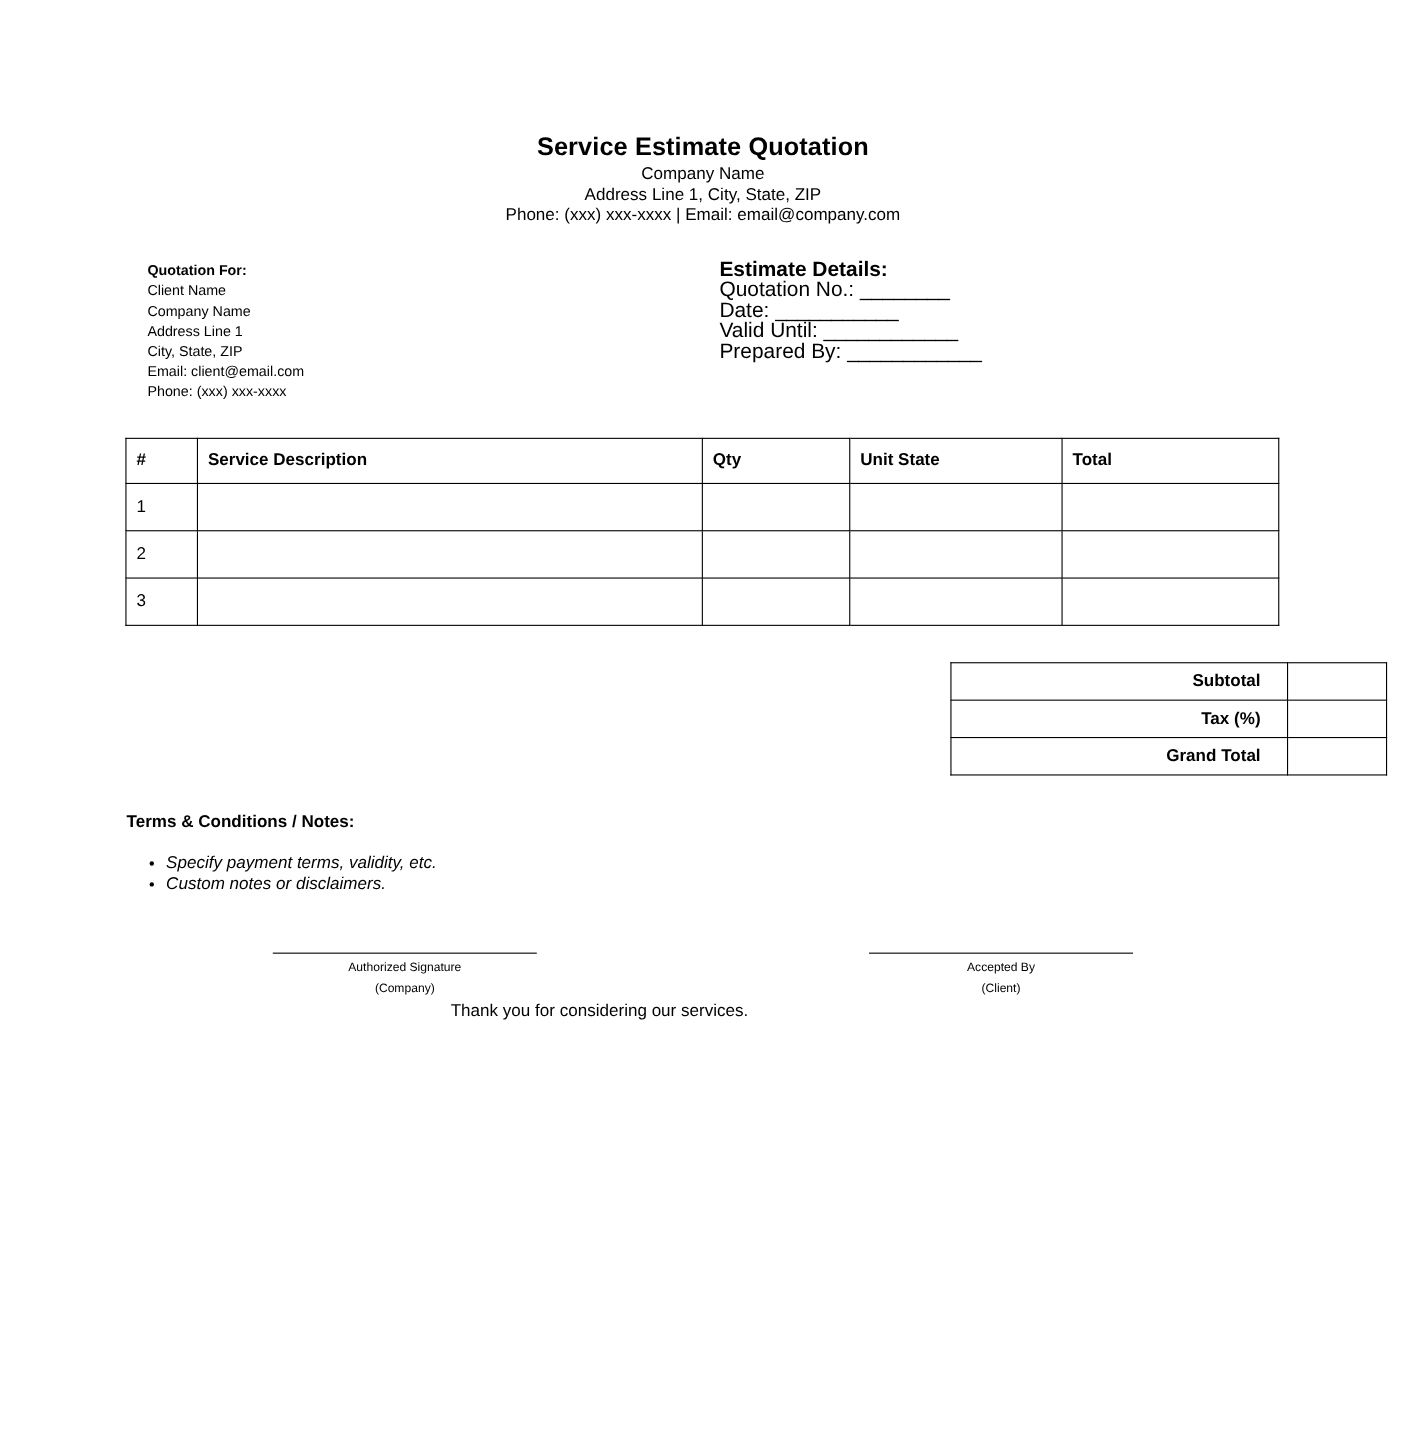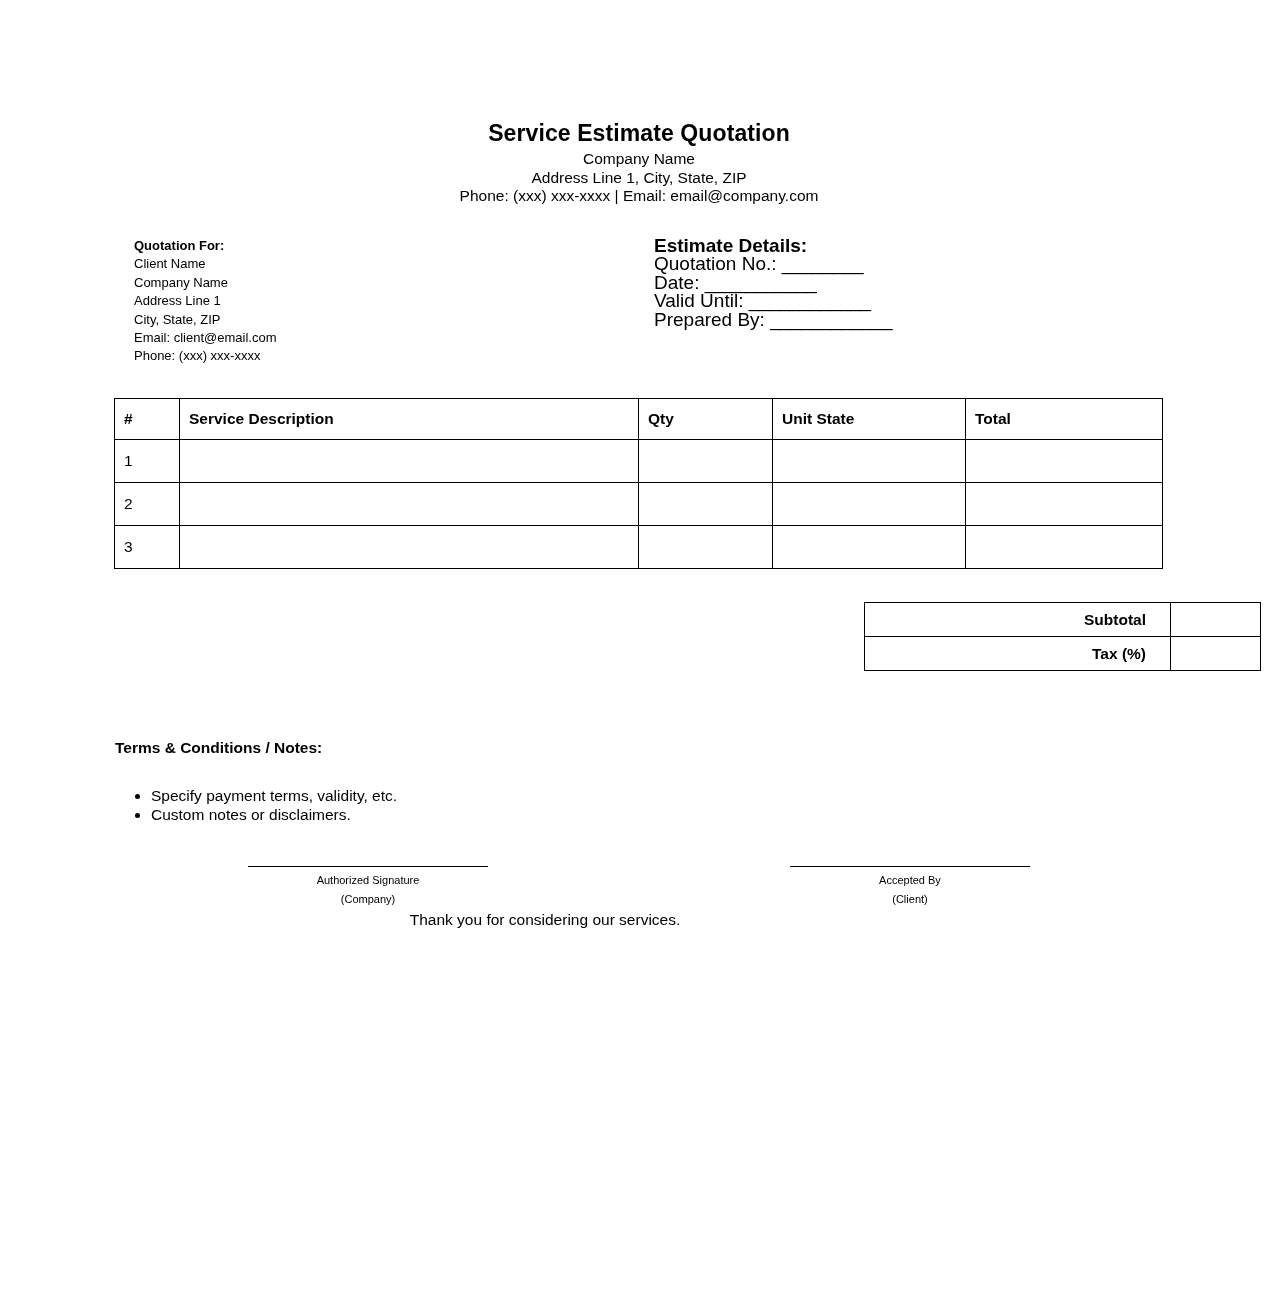--- a/index.html
+++ b/index.html
@@ -129,23 +129,24 @@
   .terms {
     position: absolute;
     left: 115px;
     top: 739px;
     font-size: 15.5px;
   }
   .terms-title {
     font-weight: bold;
   }
   .terms ul {
-    margin: 29px 0 0 0;
+    margin: 18px 0 0 0;
     padding-left: 36px;
     list-style-type: disc;
+    font-style: italic;
   }
   .terms li {
     line-height: 19px;
   }
 
   
   .sig {
     position: absolute;
     font-size: 11px;
     text-align: center;
@@ -243,20 +244,24 @@
   <table class="totals-table">
     <tbody>
       <tr>
         <td class="tot-label">Subtotal</td>
         <td class="tot-value"></td>
       </tr>
       <tr>
         <td class="tot-label">Tax (%)</td>
         <td class="tot-value"></td>
       </tr>
+      <tr>
+        <td class="tot-label">Grand Total</td>
+        <td class="tot-value"></td>
+      </tr>
     </tbody>
   </table>
 
   <div class="terms">
     <div class="terms-title">Terms &amp; Conditions / Notes:</div>
     <ul>
       <li>Specify payment terms, validity, etc.</li>
       <li>Custom notes or disclaimers.</li>
     </ul>
   </div>

